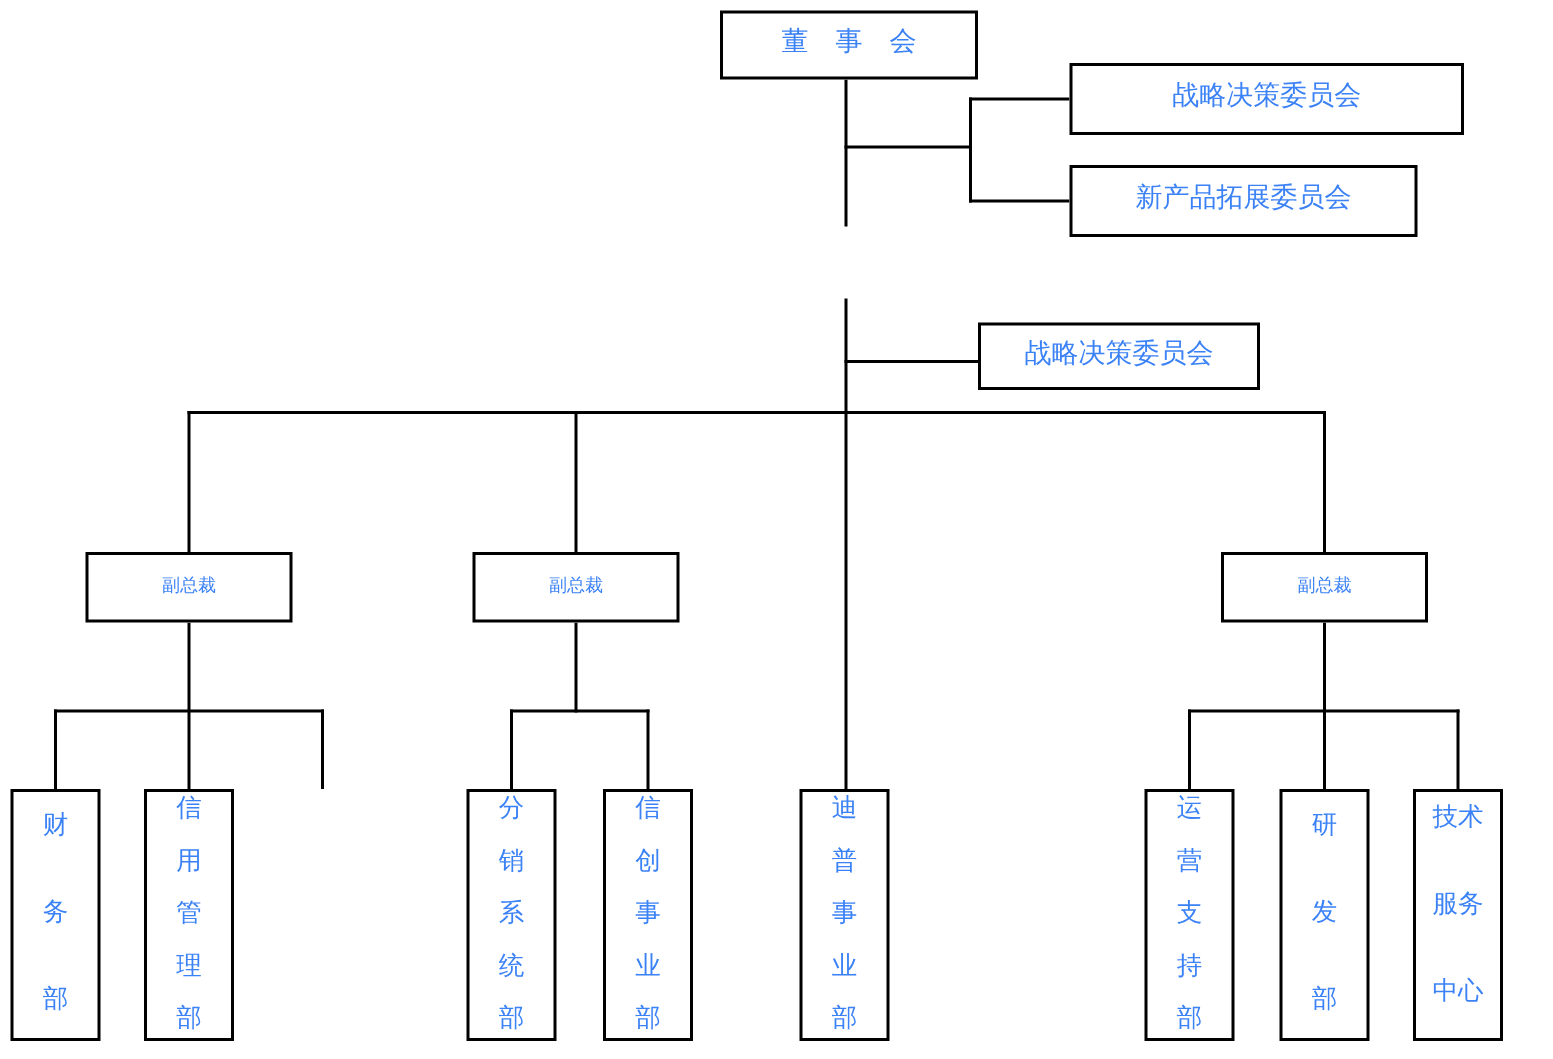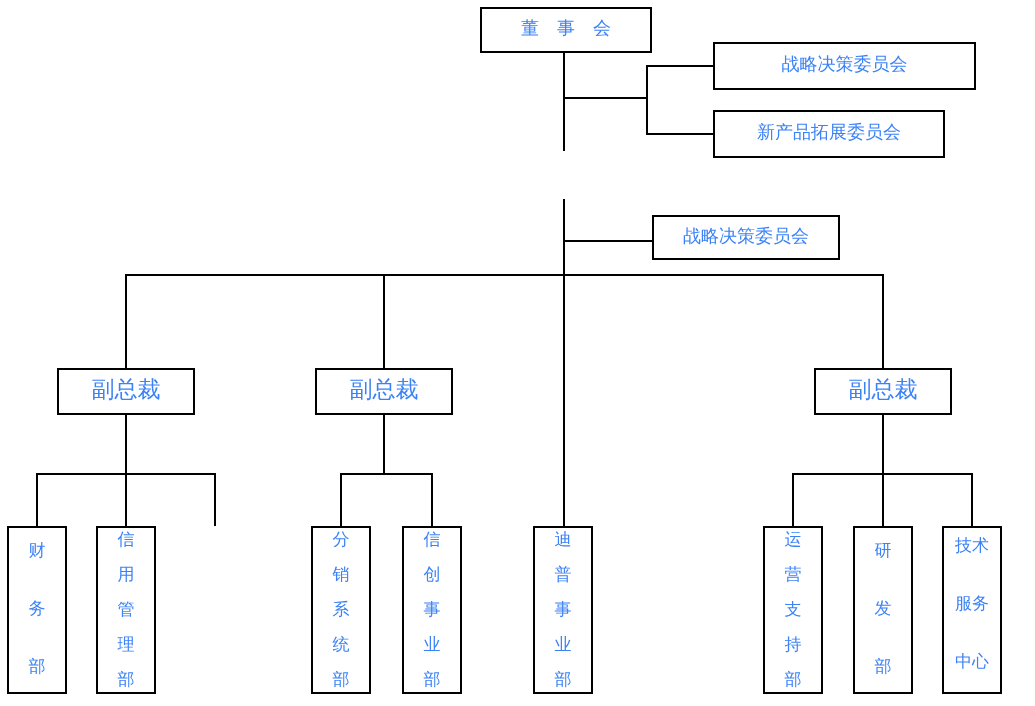--- a/index.html
+++ b/index.html
@@ -24,21 +24,21 @@
     display: flex;
     align-items: center;
     justify-content: center;
   }
   .label {
     white-space: pre-line;
     text-align: center;
     line-height: 1.2;
   }
   .h-label { font-size: 18px; }
-  .vp-label { font-size: 23px; }
+  .vp-label { font-size: 12px; }
   .dept-label { font-size: 17px; }
   .lines3 { line-height: 58px; }
   .lines4 { line-height: 42px; }
   .lines5 { line-height: 35px; }
   .hline {
     position: absolute;
     height: 2px;
     background: #000000;
   }
   .vline {

